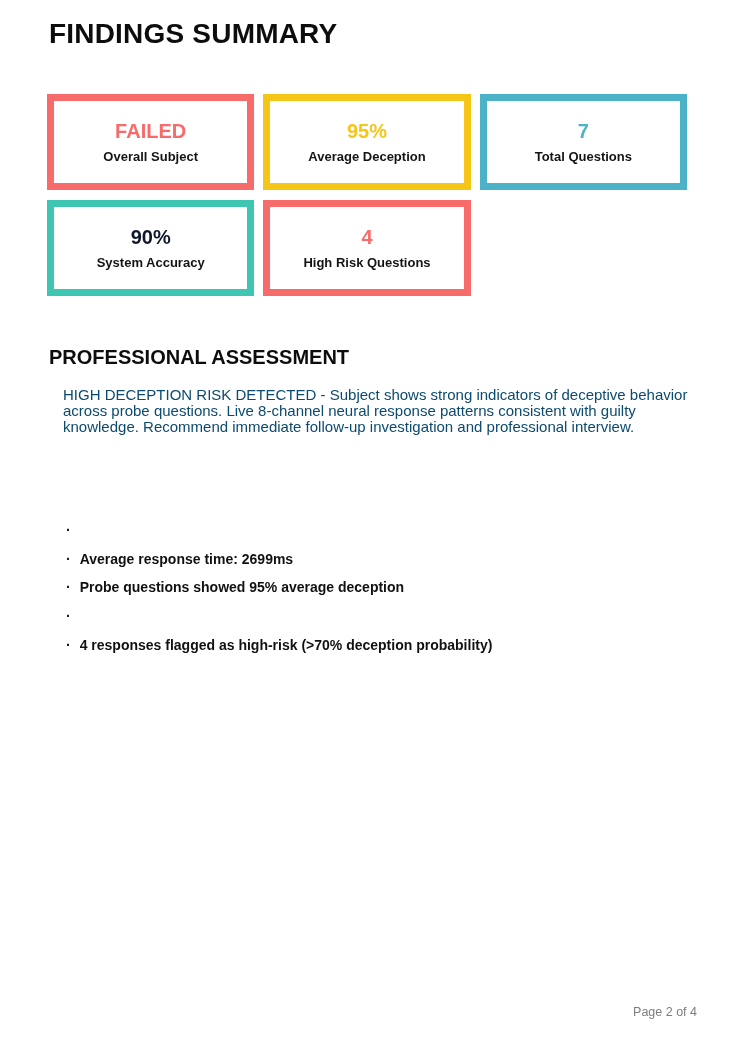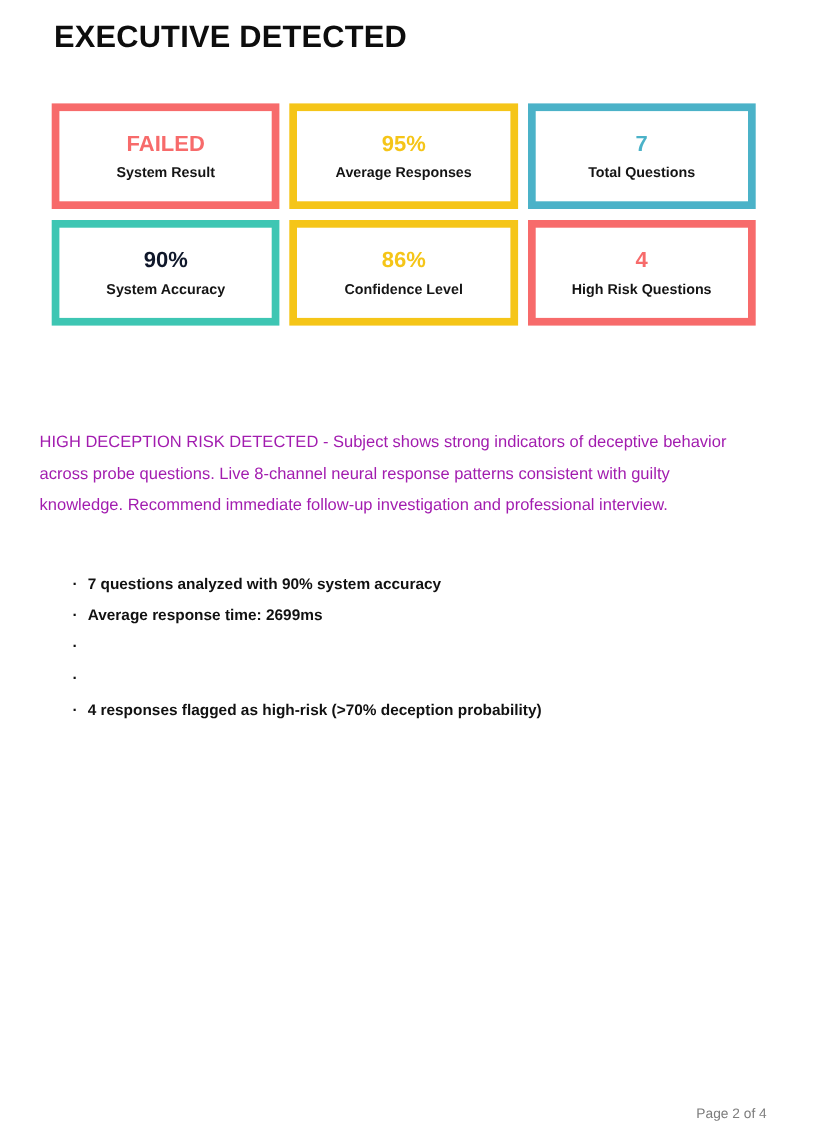--- a/index.html
+++ b/index.html
@@ -61,26 +61,26 @@
     position: absolute;
     left: 49px;
     font-size: 20px;
     font-weight: bold;
     color: #0d0d0d;
   }
   .heading-pa { top: 346px; }
   .heading-kf { top: 482px; }
   .assessment-paragraph {
     position: absolute;
-    left: 36px;
+    left: 63px;
     top: 387px;
     width: 650px;
     font-size: 15px;
-    line-height: 29px;
-    color: #a21caf;
+    line-height: 16px;
+    color: #0c4a6e;
   }
   .findings-list {
     position: absolute;
     left: 66px;
     top: 523px;
     width: 620px;
     list-style: none;
   }
   .finding-item {
     font-size: 14px;
@@ -101,71 +101,68 @@
     right: 46px;
     font-size: 12.5px;
     color: #7d7d7d;
   }
 </style>
 </head>
 <body>
 
 <div class="page">
 
-  <h1 class="report-title">EXECUTIVE DETECTED</h1>
+  <h1 class="report-title">FINDINGS SUMMARY</h1>
 
   <div class="cards-grid">
 
     <div class="stat-card" style="border-color: rgb(247, 107, 107);">
       <div class="stat-value" style="color: rgb(247, 107, 107);">FAILED</div>
-      <div class="stat-label">System Result</div>
+      <div class="stat-label">Overall Subject</div>
     </div>
 
     <div class="stat-card" style="border-color: rgb(245, 197, 24);">
       <div class="stat-value" style="color: rgb(245, 197, 24);">95%</div>
-      <div class="stat-label">Average Responses</div>
+      <div class="stat-label">Average Deception</div>
     </div>
 
     <div class="stat-card" style="border-color: rgb(75, 178, 200);">
       <div class="stat-value" style="color: rgb(75, 178, 200);">7</div>
       <div class="stat-label">Total Questions</div>
     </div>
 
     <div class="stat-card" style="border-color: rgb(62, 198, 179);">
       <div class="stat-value" style="color: #0f172a;">90%</div>
       <div class="stat-label">System Accuracy</div>
     </div>
 
-    <div class="stat-card" style="border-color: rgb(245, 197, 24);">
-      <div class="stat-value" style="color: rgb(245, 197, 24);">86%</div>
-      <div class="stat-label">Confidence Level</div>
-    </div>
 
     <div class="stat-card" style="border-color: rgb(247, 107, 107);">
       <div class="stat-value" style="color: rgb(247, 107, 107);">4</div>
       <div class="stat-label">High Risk Questions</div>
     </div>
 
   </div>
 
+  <h2 class="section-heading heading-pa">PROFESSIONAL ASSESSMENT</h2>
 
   <p class="assessment-paragraph">HIGH DECEPTION RISK DETECTED - Subject shows strong indicators of deceptive behavior across probe questions. Live 8-channel neural response patterns consistent with guilty knowledge. Recommend immediate follow-up investigation and professional interview.</p>
 
 
   <ul class="findings-list">
     <li class="finding-item">
       <span class="bullet-dot">·</span>
-      <span>7 questions analyzed with 90% system accuracy</span>
     </li>
     <li class="finding-item">
       <span class="bullet-dot">·</span>
       <span>Average response time: 2699ms</span>
     </li>
     <li class="finding-item">
       <span class="bullet-dot">·</span>
+      <span>Probe questions showed 95% average deception</span>
     </li>
     <li class="finding-item">
       <span class="bullet-dot">·</span>
     </li>
     <li class="finding-item">
       <span class="bullet-dot">·</span>
       <span>4 responses flagged as high-risk (&gt;70% deception probability)</span>
     </li>
   </ul>
 

